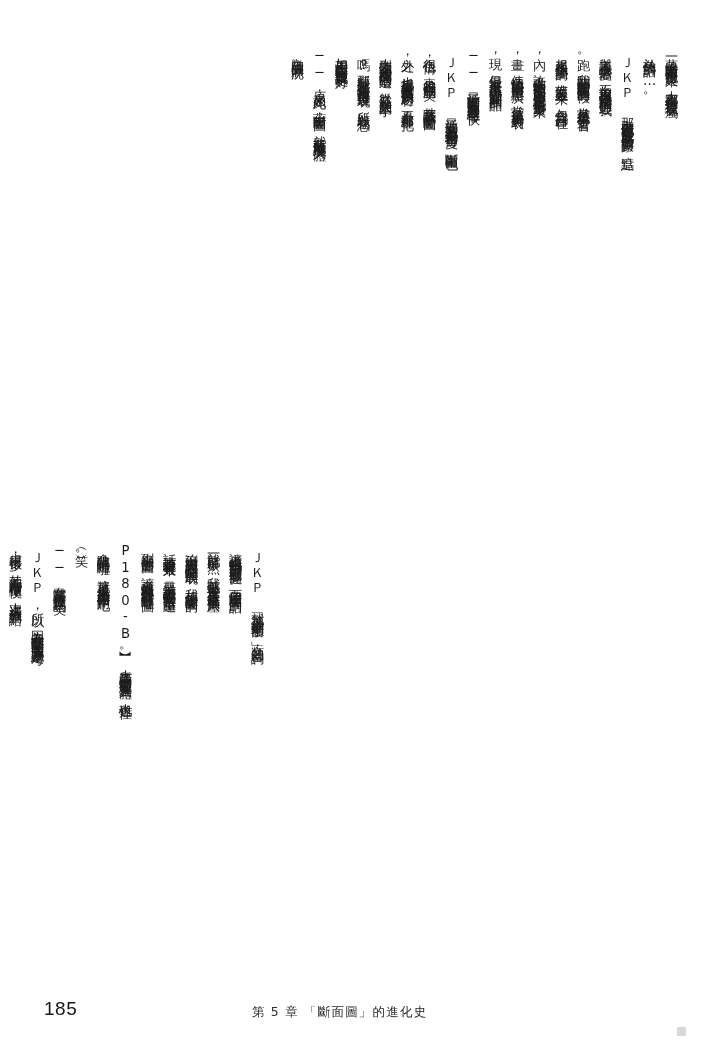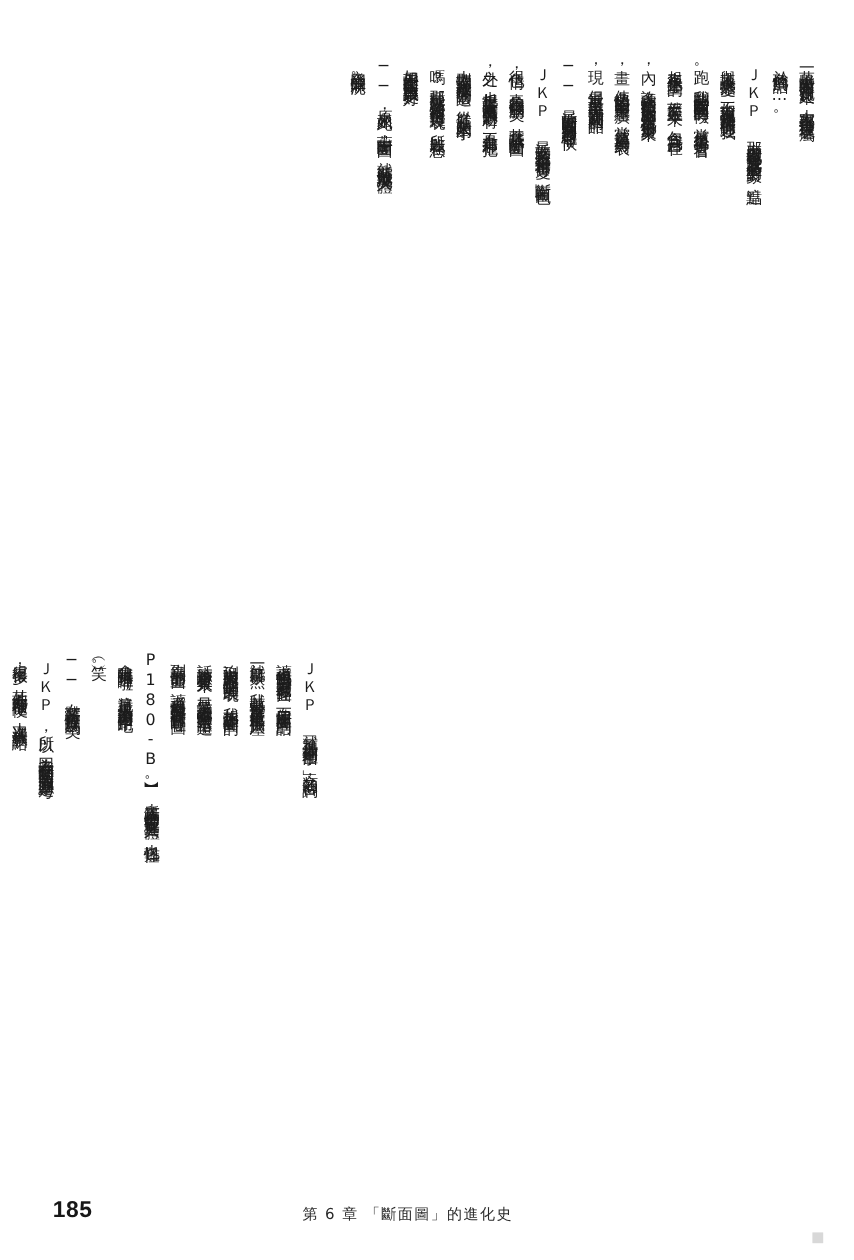--- a/index.html
+++ b/index.html
@@ -75,21 +75,21 @@
     left: 0;
     bottom: 22px;
     width: 712px;
     height: 30px;
   }
   .page-number {
     position: absolute;
     left: 44px;
     top: 0;
     font-size: 19px;
-    font-weight: bold;
+    font-weight: normal;
     color: #171717;
     font-family: "Liberation Sans", sans-serif;
     letter-spacing: 0.5px;
   }
   .footer-title {
     position: absolute;
     left: 252px;
     top: 6px;
     font-size: 12.5px;
     color: #2a2a2a;
@@ -146,18 +146,18 @@
       <div class="vcol half-bottom">──女體質量守恆原則嗎（笑）。</div>
       <div class="vcol half-bottom">ＪＫＰ　所以，因為我在斷面圖和內臟方面總是考</div>
       <div class="vcol half-bottom">慮得很多，其他方面卻很隨便，上次還被教訓「給</div>
 
     </div>
 
   </div>
 
   <div class="footer">
     <div class="page-number">185</div>
-    <div class="footer-title">第 6 章 「斷面圖」的進化史</div>
+    <div class="footer-title">第 5 章 「斷面圖」的進化史</div>
   </div>
 
   <div class="corner-mark"></div>
 
 </div>
 
 </body></html>

